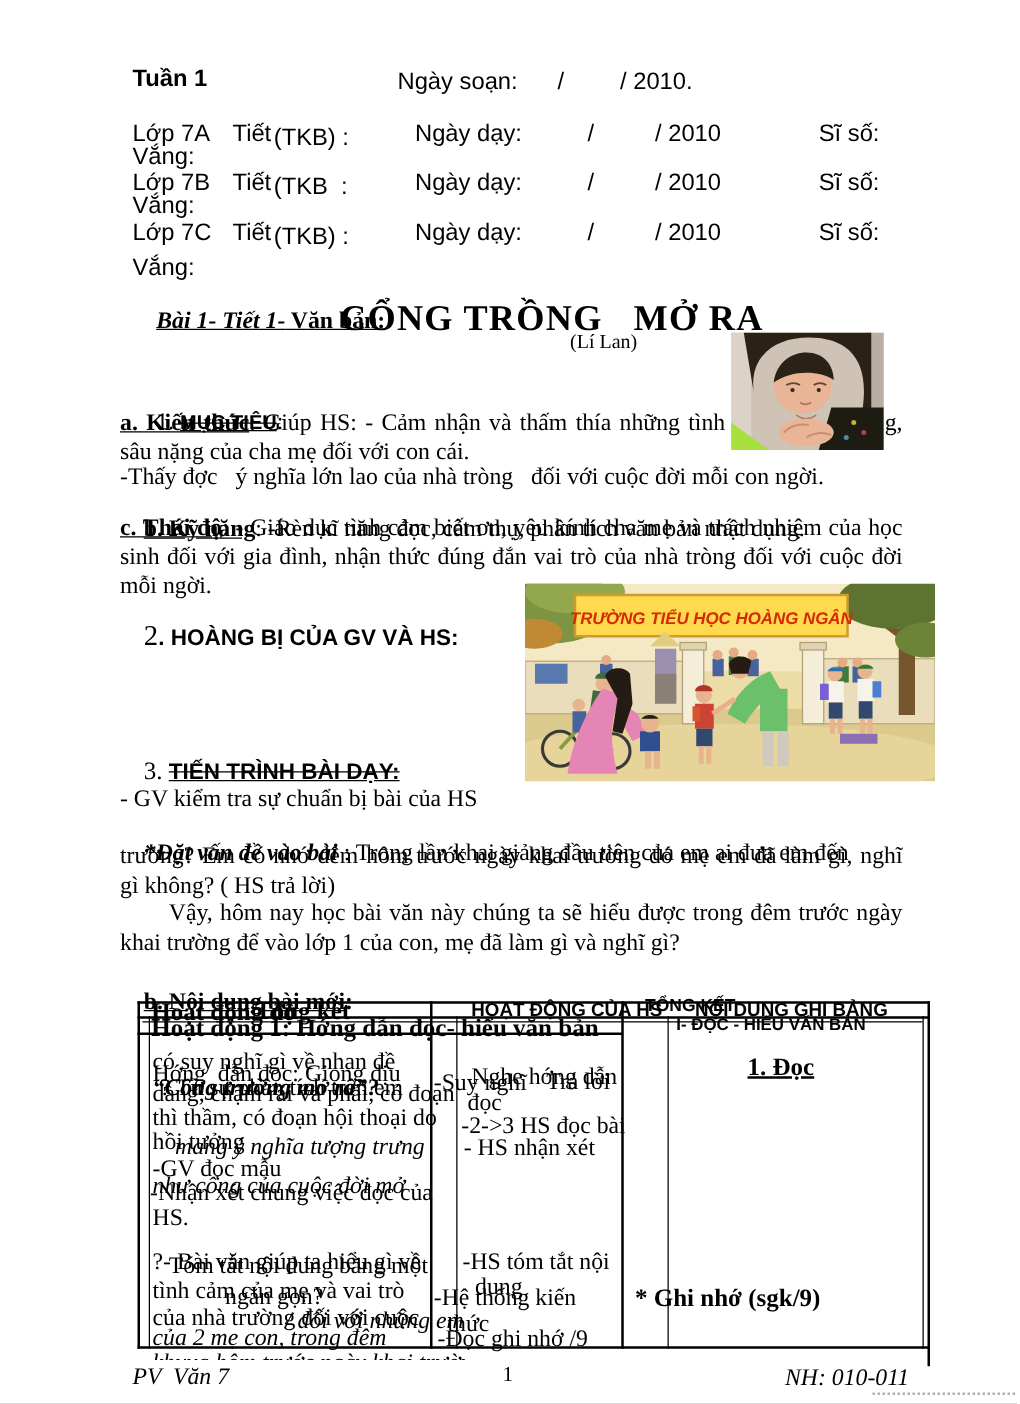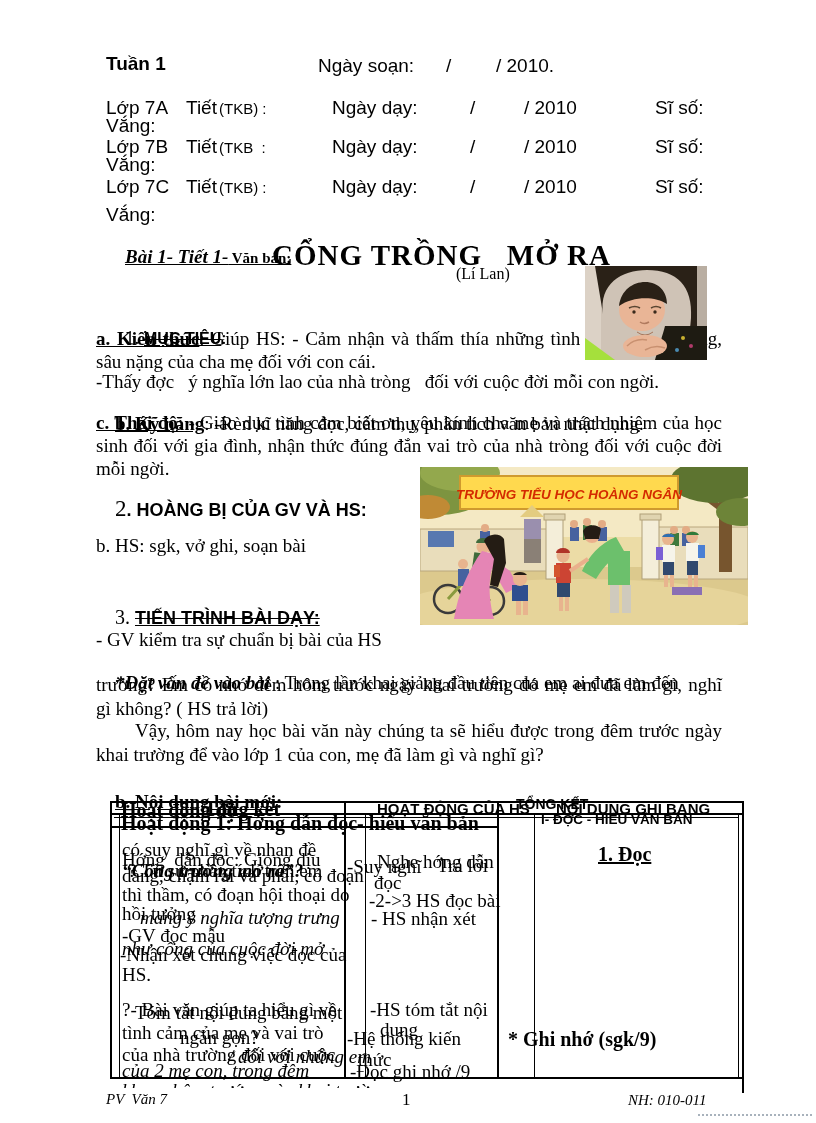--- a/index.html
+++ b/index.html
@@ -4,21 +4,21 @@
 <style>
   html,body{margin:0;padding:0;background:#9a9a9a;}
   .page{position:relative;width:816px;height:1123px;background:#ffffff;margin:0 auto;
         overflow:hidden;font-family:"Liberation Serif",serif;color:#000;}
   .t{position:absolute;font-size:19px;line-height:1.15;white-space:pre;color:#000;}
   .sans{font-family:"Liberation Sans","DejaVu Sans",sans-serif;}
   .b{font-weight:700}
   .i{font-style:italic}
   .u{text-decoration:underline}
   .us{text-decoration:underline line-through}
-  .s15{font-size:15px}
+  .s15{font-size:19px}
   .s17{font-size:17px}
   .s20{font-size:20px}
   .j{white-space:normal;text-align:justify;text-align-last:justify;}
   .hl,.vl{position:absolute;background:#000;z-index:4;}
   .clip{position:absolute;overflow:hidden;z-index:2;}
   .imgbox{position:absolute;z-index:6;font-style:italic;}
   .dotted{position:absolute;border-bottom:2px dotted #a8b2bc;z-index:1;}
   .tz{z-index:2;}
 </style>
 </head>
@@ -103,21 +103,20 @@
 
   <div class="t j" style="left:96px;top:412px;width:626px">
     <span class="b u">c. Thái độ</span><span>: - Giáo dục tình cảm biết ơn, yêu kính cha mẹ và trách nhiệm  của học</span>
   </div>
   <div class="t j" style="left:96px;top:435px;width:626px">sinh đối với gia đình, nhận thức đúng đắn vai trò của nhà tròng   đối với cuộc đời</div>
   <div class="t" style="left:96px;top:458px">mỗi ngời.</div>
 
   <div class="t" style="left:96px;top:474px">
     <span style="font-size:23px">2</span><span class="sans b" style="font-size:18px">. HOÀNG BỊ CỦA GV VÀ HS:</span>
   </div>
-  <div class="t" style="left:96px;top:535px">b. HS: sgk, vở ghi, soạn bài</div>
 
   <div class="imgbox" style="left:420px;top:467px">
     <svg viewBox="0 0 328 158" width="328" height="158">
       <rect width="328" height="158" fill="#ecdca6"></rect>
       <rect width="328" height="70" fill="#f4e9c4"></rect>
       <rect y="100" width="328" height="58" fill="#dcc98d"></rect>
       <ellipse cx="160" cy="142" rx="185" ry="30" fill="#e6d49a"></ellipse>
       <rect x="0" y="62" width="128" height="42" fill="#e9ddbb" stroke="#b9a87e" stroke-width="1"></rect>
       <rect x="238" y="60" width="90" height="52" fill="#e9ddbb" stroke="#b9a87e" stroke-width="1"></rect>
       <rect x="126" y="50" width="17" height="62" fill="#f4eed9" stroke="#b0a078"></rect>

